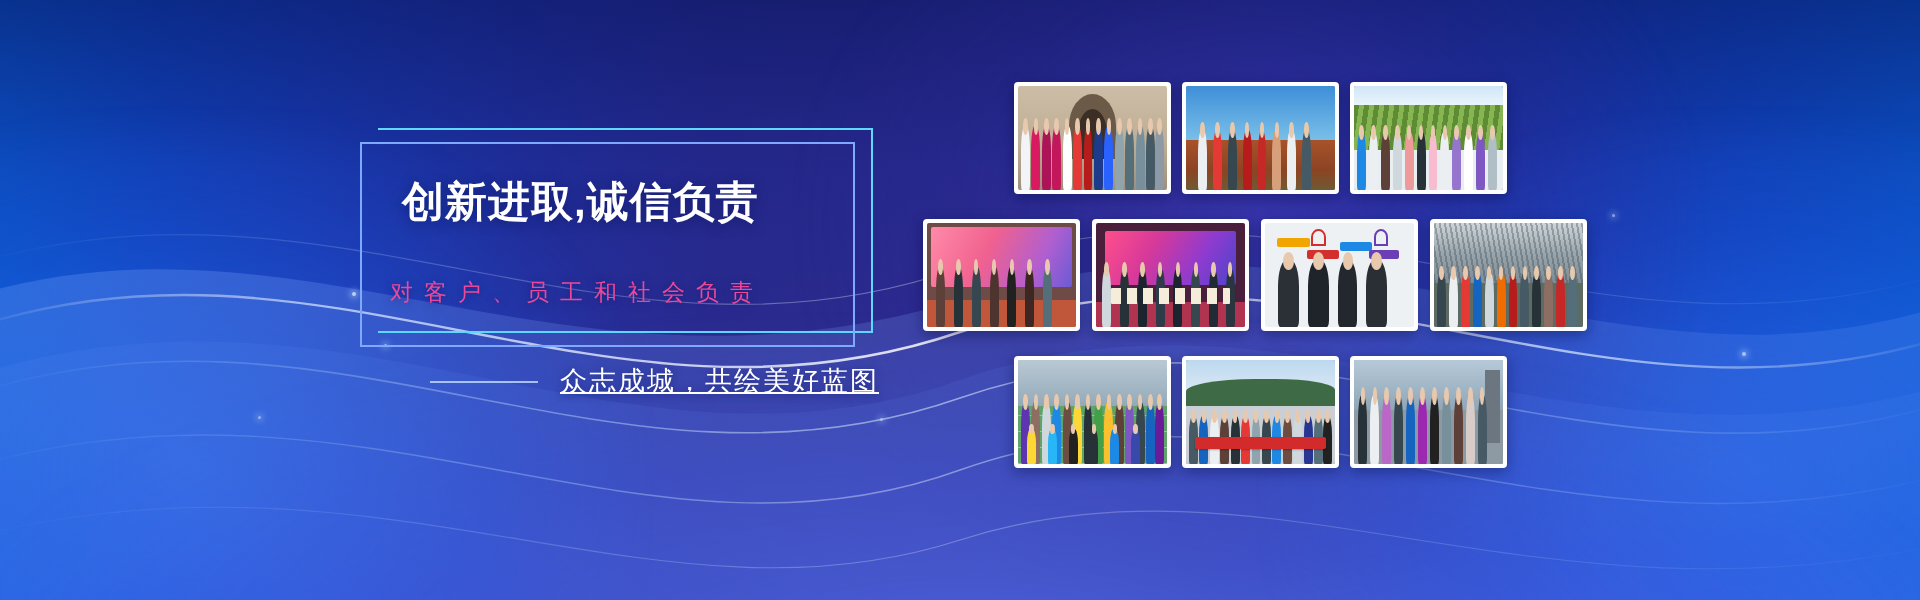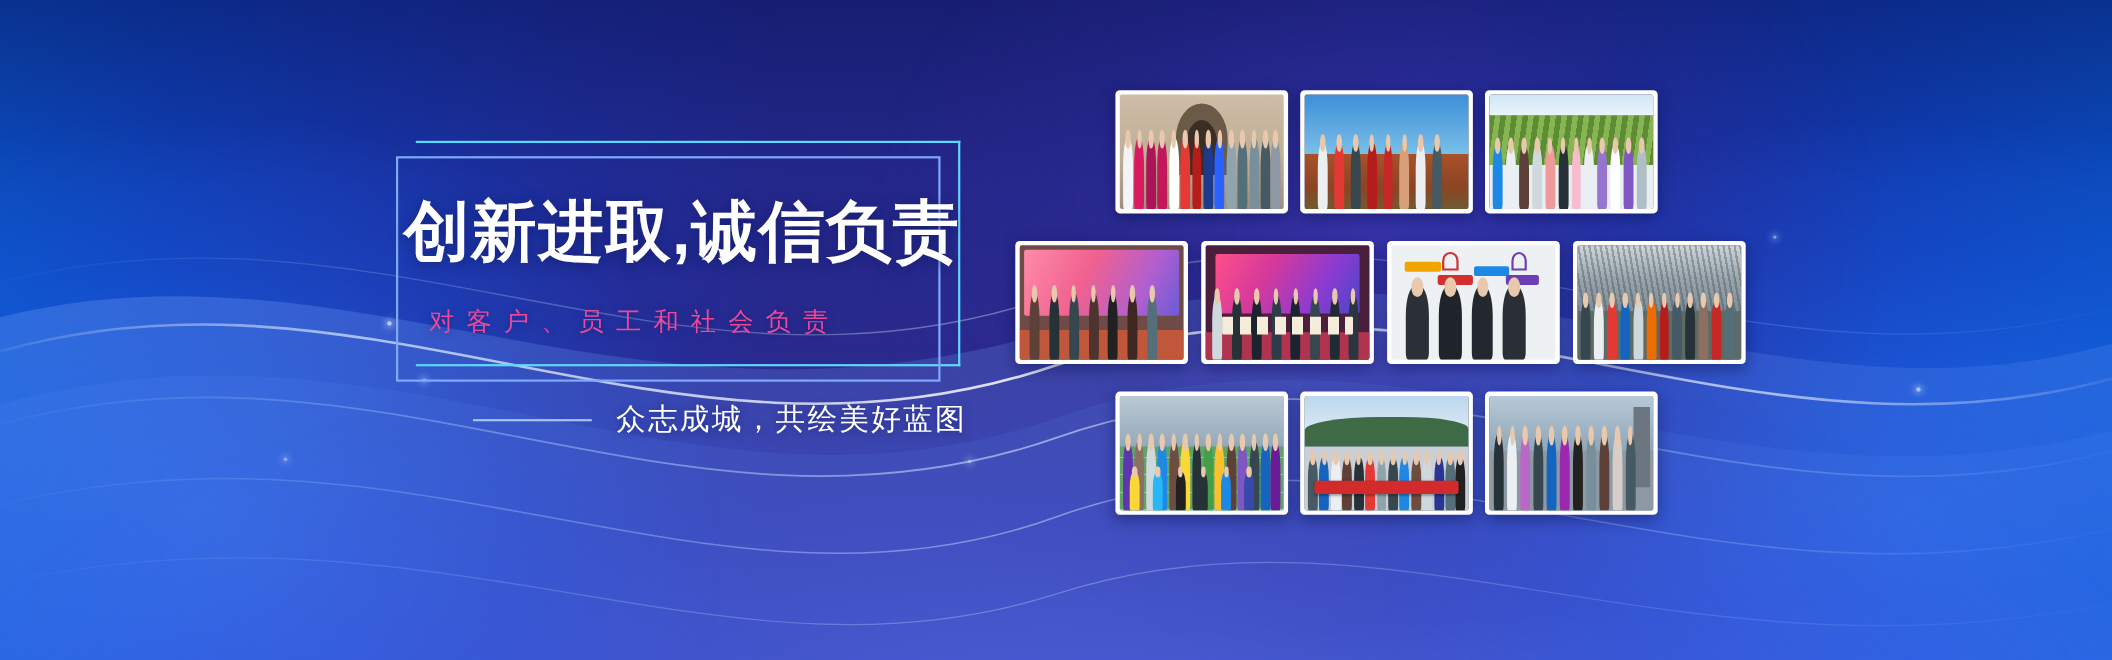--- a/index.html
+++ b/index.html
@@ -87,37 +87,38 @@
   .frame-outer::after{ 
     content:"";position:absolute;left:-2px;bottom:-2px;width:330px;height:2px;background:transparent;
   }
   .frame-inner{
     position:absolute;left:360px;top:142px;width:495px;height:205px;
     border:2px solid #7fa9ff;
     box-sizing:border-box;
   }
 
   .headline{
-    position:absolute;left:367px;top:181px;
-    font-size:60px;font-weight:bold;color:#ffffff;letter-spacing:1px;
+    position:absolute;left:402px;top:181px;
+    font-size:42px;font-weight:bold;color:#ffffff;letter-spacing:1px;
     white-space:nowrap;line-height:1;
     text-shadow:0 2px 12px rgba(10,20,90,.55);
   }
   .subtitle{
     position:absolute;left:390px;top:281px;
     font-size:23px;color:#ec4899;letter-spacing:11px;white-space:nowrap;line-height:1;
     text-shadow:0 1px 8px rgba(10,20,90,.5);
   }
   .slogan-row{
     position:absolute;left:430px;top:368px;display:flex;align-items:center;gap:22px;
   }
   .slogan-rule{width:108px;height:2px;background:#bcd6ff;opacity:.85;}
   .slogan-text{
     font-size:27px;color:#ffffff;letter-spacing:2px;white-space:nowrap;line-height:1;
     text-shadow:0 1px 8px rgba(10,20,90,.5);
+    text-decoration:underline;
   }
 
   
   .collage{position:absolute;left:0;top:0;width:1920px;height:600px;}
   .photo{
     position:absolute;background:#ffffff;border-radius:4px;
     padding:4px;box-sizing:border-box;
     box-shadow:0 4px 14px rgba(5,10,60,.40);
   }
   .photo .inner{

